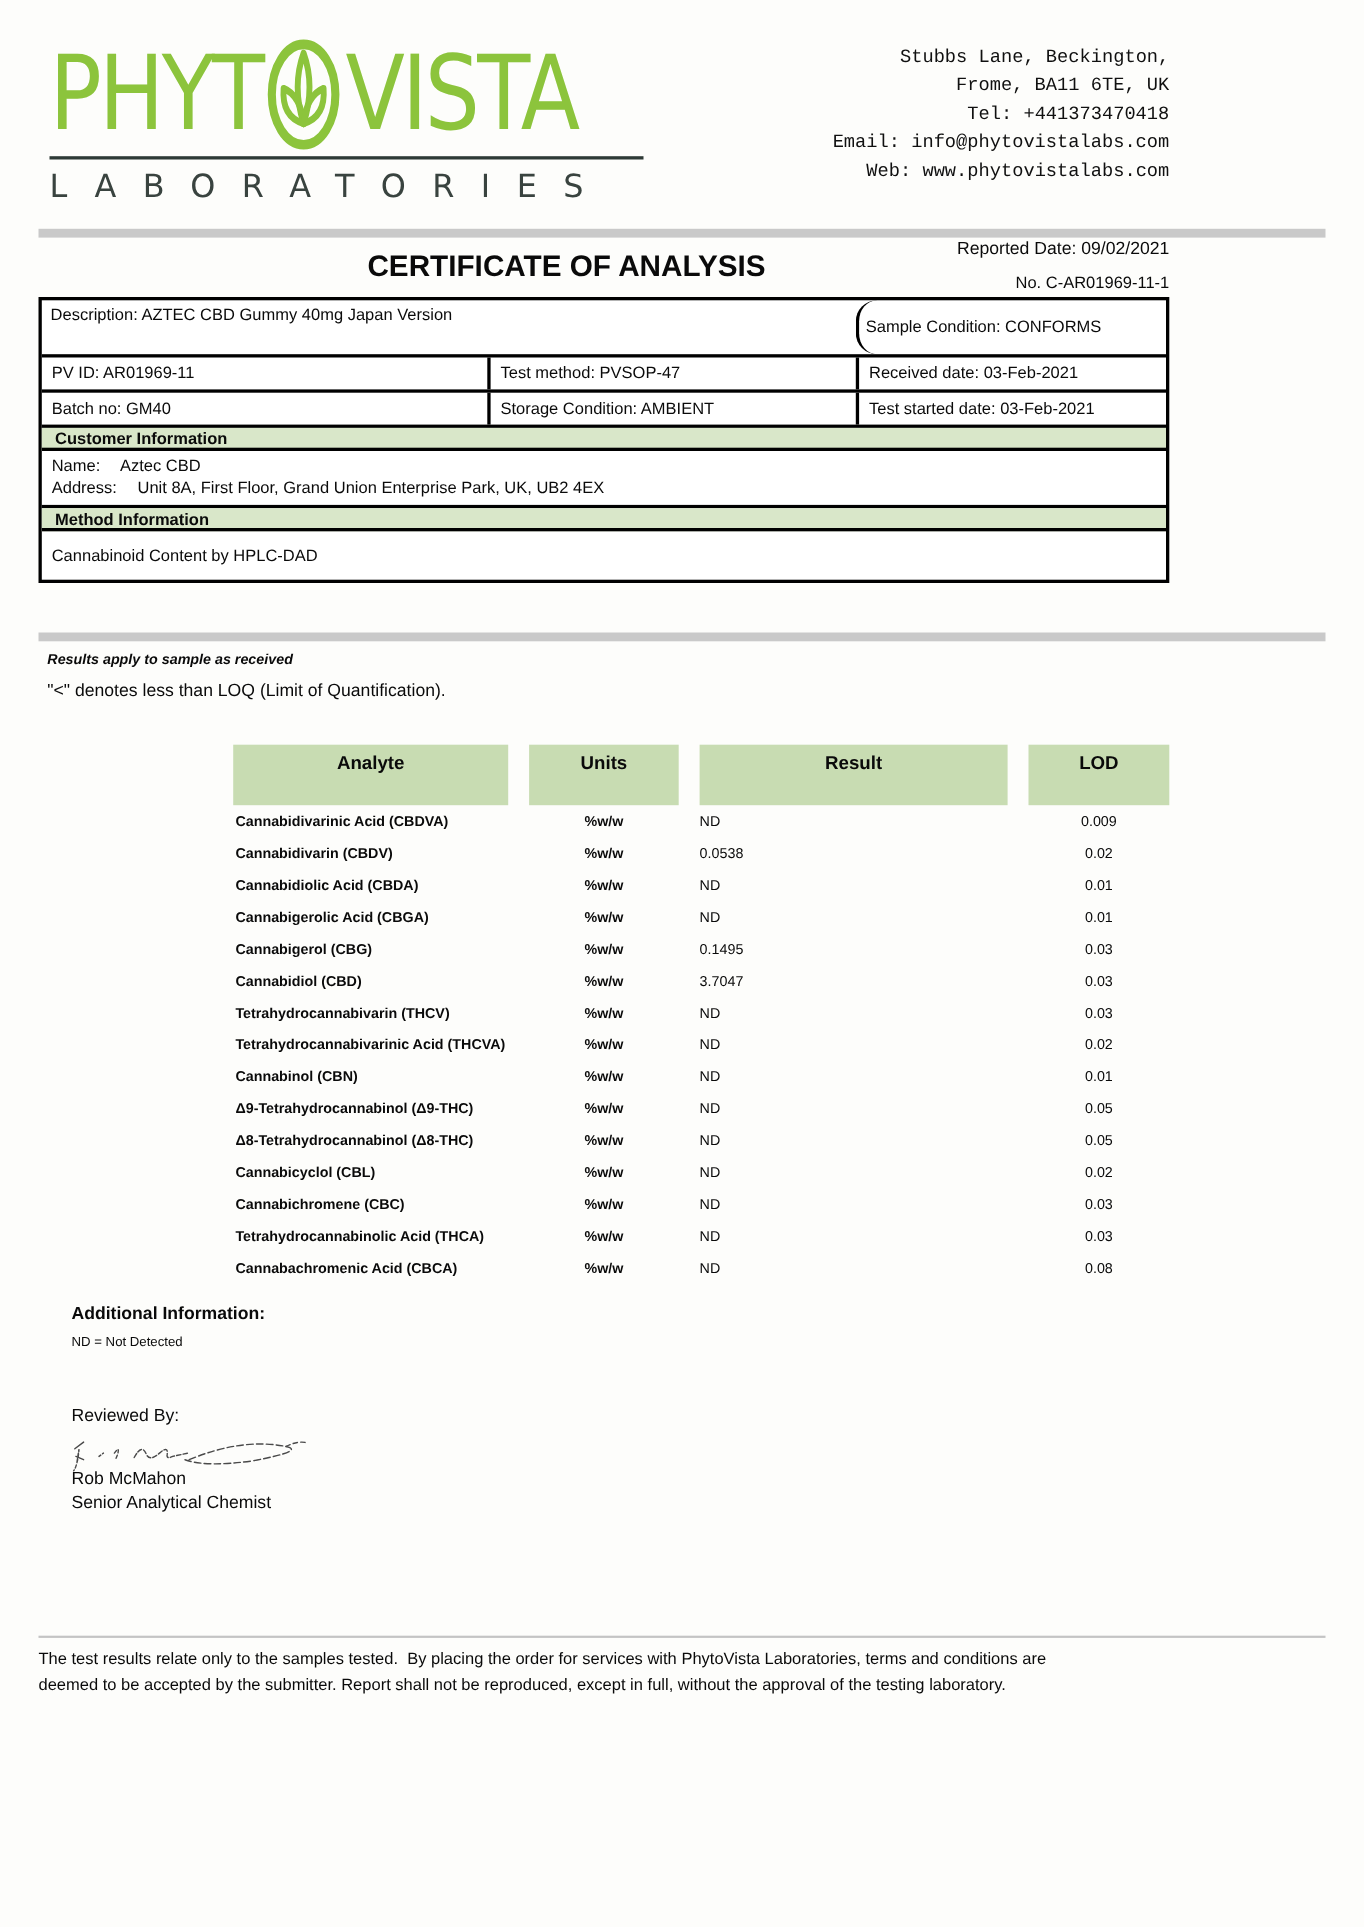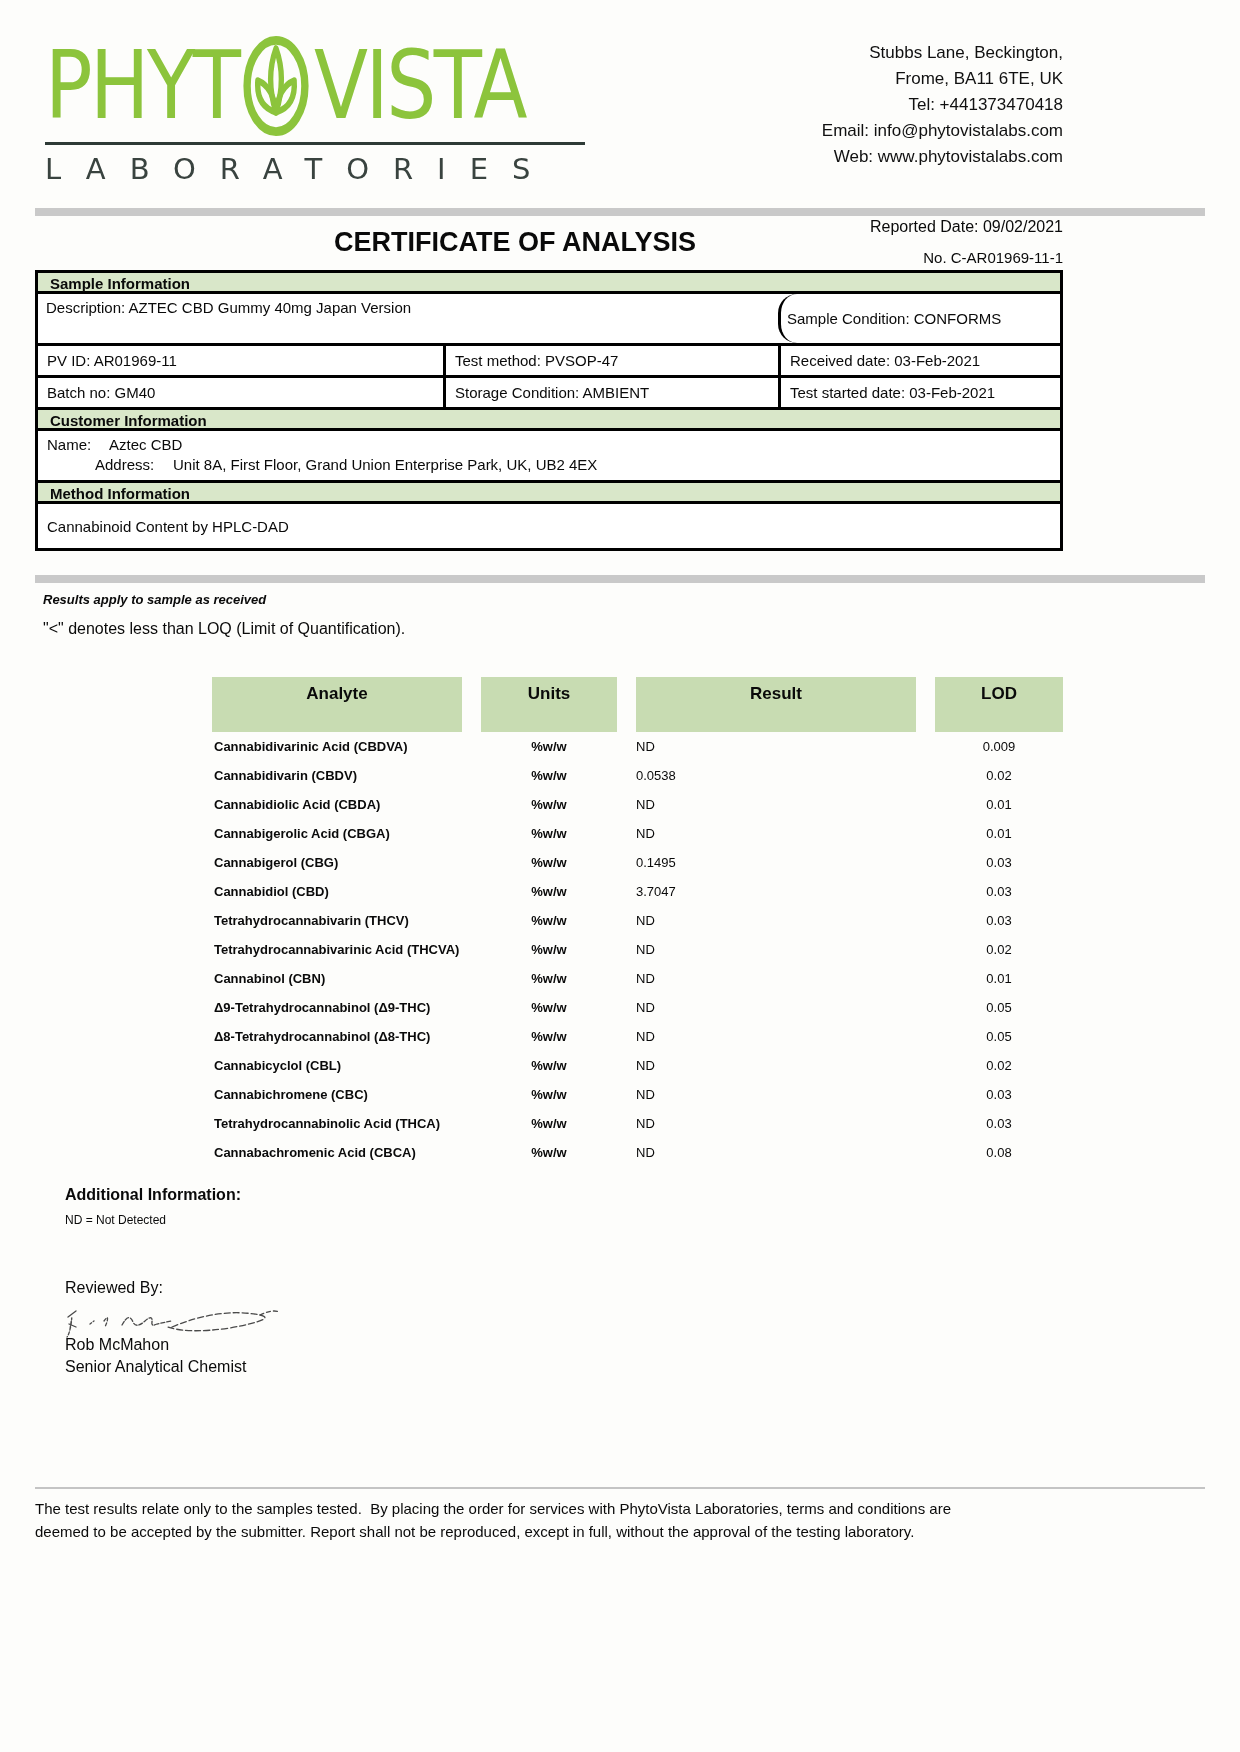--- a/index.html
+++ b/index.html
@@ -7,21 +7,21 @@
   .page { position:relative; width:1240px; height:1752px; background:#fdfdfb; overflow:hidden; margin:0 auto; }
 
   
   .logo { position:absolute; left:45px; top:34px; width:545px; }
   .logo-row { display:flex; align-items:center; color:#8cc43c; font-family:"DejaVu Sans", sans-serif; font-size:94px; font-weight:500; letter-spacing:-3px; transform:scaleX(0.84); transform-origin:left center; line-height:98px; white-space:nowrap; }
   .leaf-o { width:82px; height:104px; margin:0 4px; flex:0 0 auto; }
   .logo-underline { width:540px; height:3px; background:#2e3a36; margin-top:4px; }
   .logo-subtitle { margin-top:7px; font-family:"DejaVu Sans", sans-serif; font-size:29px; color:#39433f; letter-spacing:24px; white-space:nowrap; }
 
   
-  .contact { position:absolute; top:40px; right:177px; text-align:right; font-family:Liberation Sans, sans-serif; font-size:17px; line-height:26px; color:#101010; }
+  .contact { position:absolute; top:40px; right:177px; text-align:right; font-family:Liberation Mono, monospace; font-size:17px; line-height:26px; color:#101010; }
 
   
   .gray-bar { position:absolute; left:35px; width:1170px; height:8px; background:#c9c9c9; }
   .bar-top { top:208px; }
   .bar-mid { top:575px; }
   .reported-date { position:absolute; top:218px; right:177px; font-size:16px; }
   .page-title { position:absolute; top:227px; left:0; width:1030px; text-align:center; font-size:27px; font-weight:bold; letter-spacing:0px; }
   .report-no { position:absolute; top:249px; right:177px; font-size:15px; }
 
   
@@ -31,21 +31,21 @@
   .row:last-child { border-bottom:none; }
   .desc-row { display:grid; grid-template-columns:740px 1fr; height:52px; }
   .desc-cell { padding:5px 8px; }
   .cond-cell { border-left:3px solid #000; display:flex; align-items:center; padding-left:6px;border-radius:19px; }
   .triple-row { display:grid; grid-template-columns:405px 335px 1fr; height:32px; align-items:center; }
   .triple-row > div { padding-left:9px; height:100%; display:flex; align-items:center; }
   .triple-row > div + div { border-left:3px solid #000; }
   .customer-row { height:52px; display:flex; flex-direction:column; justify-content:space-between; padding:5px 9px 7px 9px; }
   .kv { display:flex; }
   .kv .k { min-width:62px; }
-  .kv.addr .k { min-width:78px;margin-left:48px; }
+  .kv.addr .k { min-width:78px; }
   .method-row { height:44px; display:flex; align-items:center; padding-left:9px; }
 
   
   .note-1 { position:absolute; left:43px; top:592px; font-size:13px; font-weight:bold; font-style:italic; }
   .note-2 { position:absolute; left:43px; top:620px; font-size:16px; }
 
   
   .results { position:absolute; left:212px; top:677px; width:803px; }
   .rgrid { display:grid; grid-template-columns:250px 136px 280px 128px; column-gap:19px; }
   .rhead > div { background:#c8dcb2; height:55px; font-weight:bold; font-size:17px; text-align:center; padding-top:7px; }
@@ -96,21 +96,20 @@
       <div>Email: info@phytovistalabs.com</div>
       <div>Web: www.phytovistalabs.com</div>
     </div>
 
   <div class="gray-bar bar-top"></div>
   <div class="reported-date">Reported Date: 09/02/2021</div>
   <div class="page-title">CERTIFICATE OF ANALYSIS</div>
   <div class="report-no">No. C-AR01969-11-1</div>
 
   <div class="info-table">
-    <div class="band">Sample Information</div>
     <div class="row desc-row">
       <div class="desc-cell">Description: AZTEC CBD Gummy 40mg Japan Version</div>
       <div class="cond-cell">Sample Condition: CONFORMS</div>
     </div>
     <div class="row triple-row">
       <div>PV ID: AR01969-11</div>
       <div>Test method: PVSOP-47</div>
       <div>Received date: 03-Feb-2021</div>
     </div>
     <div class="row triple-row">

